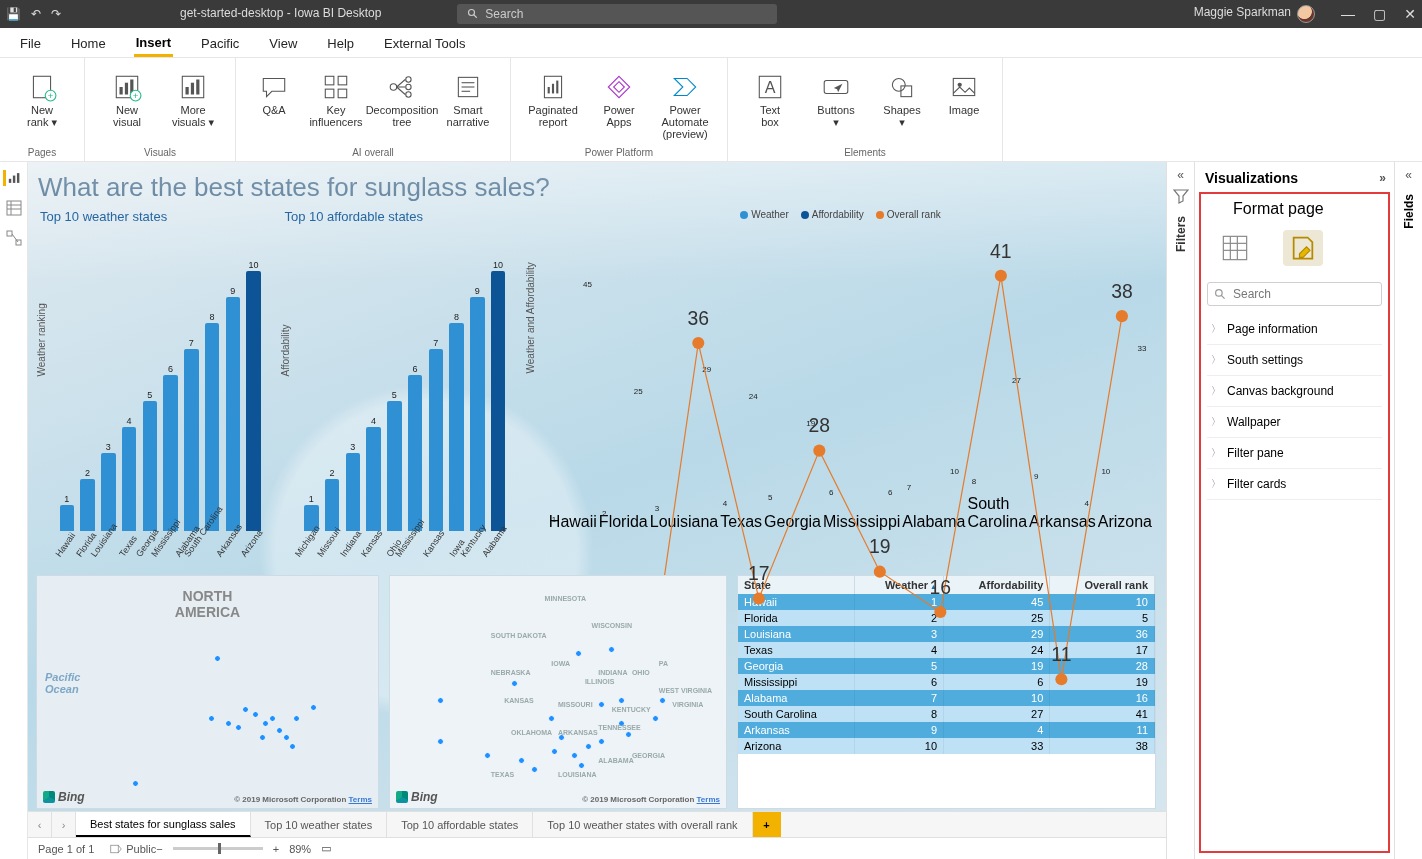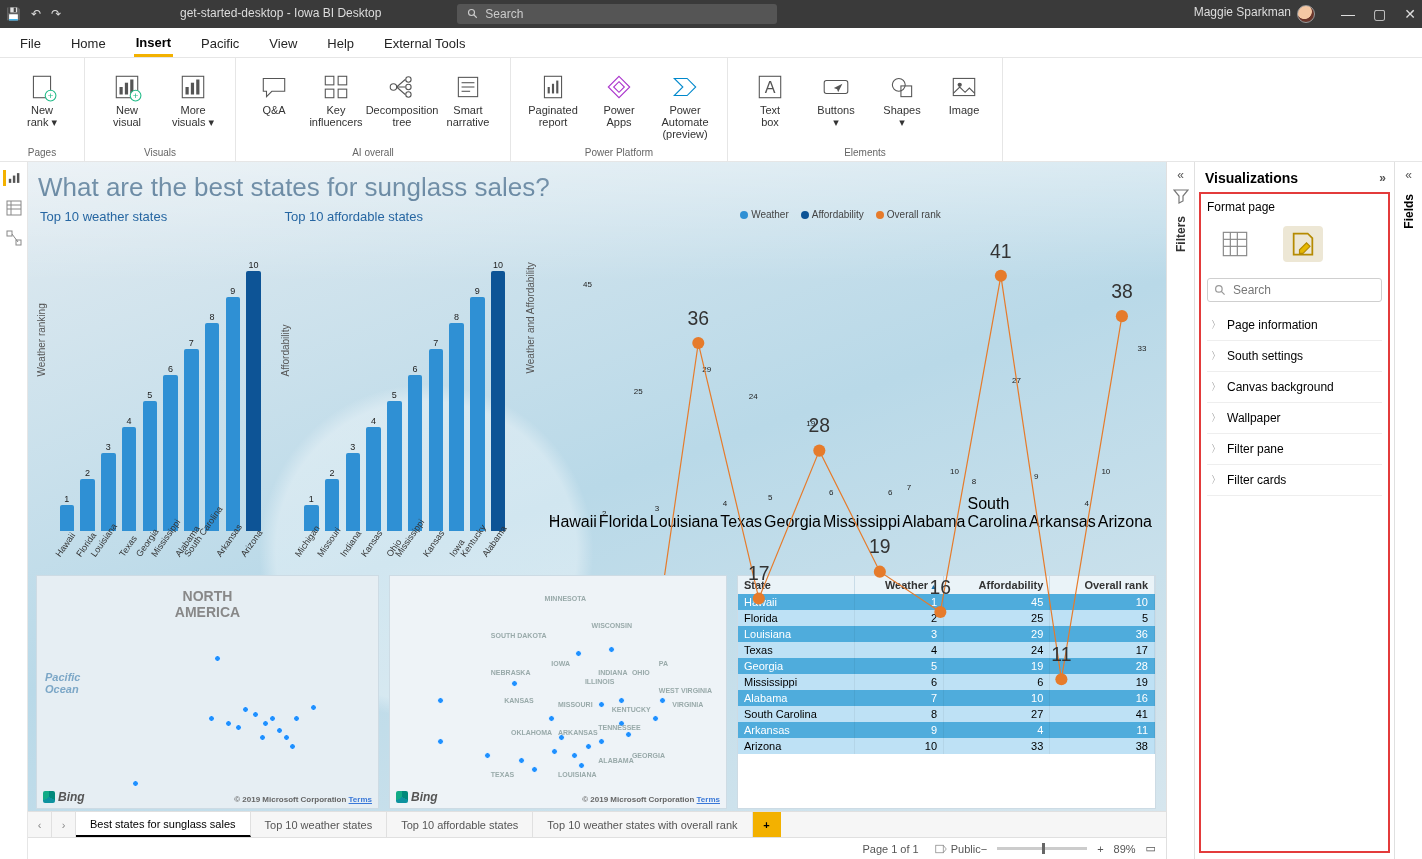--- a/index.html
+++ b/index.html
@@ -98,37 +98,37 @@
   th .sort{ font-size:7px; margin-left:2px; color:#1b6fa9;}
   
   .filters-rail { width:28px; border-left:1px solid var(--pane-border); display:flex; flex-direction:column; align-items:center; padding-top:6px; gap:6px;}
   .filters-rail .chev{ font-size:12px;color:#555;cursor:pointer;}
   .filters-rail .vlabel { writing-mode:vertical-rl; transform:rotate(180deg); font-size:12px; font-weight:600; color:#333; margin-top:6px;}
   .filters-rail svg{width:16px;height:16px;}
   .vizpane { width:200px; border-left:1px solid var(--pane-border); display:flex; flex-direction:column; }
   .vizpane .head{ display:flex; align-items:center; justify-content:space-between; padding:8px 8px 6px 10px; font:600 14px "Segoe UI";}
   .vizpane .head .chev{font-size:12px;color:#555;cursor:pointer;}
   .vizpane .body { flex:1; border:2px solid var(--highlight); margin:0 4px 6px 4px; padding:6px 6px; display:flex; flex-direction:column; gap:8px;}
-  .vizpane .sub{ font-size:12px; }
+  .vizpane .sub{ font-size:16px;margin-left:26px; }
   .modepick{ display:flex; gap:28px; padding:4px 8px 8px;}
   .modepick .m{ width:40px; height:36px; display:flex;align-items:center;justify-content:center; border-radius:4px;cursor:pointer;}
   .modepick .m.active{ background:#ede7d5;}
   .modepick svg{width:28px;height:28px;}
   .searchbox{ display:flex; align-items:center; gap:6px; border:1px solid #cfcfcf; border-radius:3px; padding:4px 6px; font-size:12px; color:#777;}
   .fmt-item { display:flex; align-items:center; gap:6px; font-size:12px; padding:8px 4px; border-bottom:1px solid #eee; cursor:pointer;}
   .fmt-item .caret{ font-size:10px;color:#666;}
   .fields-rail { width:28px; border-left:1px solid var(--pane-border); display:flex; flex-direction:column; align-items:center; padding-top:6px; gap:6px;}
   .fields-rail .vlabel { writing-mode:vertical-rl; transform:rotate(180deg); font-size:12px; font-weight:600; margin-top:6px;}
   
   .pagetabs{ height:26px; display:flex; align-items:stretch; border-top:1px solid #e0e0e0; background:#f6f6f6; font-size:11px;}
   .pagetabs .nav{ width:24px; display:flex;align-items:center;justify-content:center;color:#888;border-right:1px solid #e0e0e0;cursor:pointer;}
   .pagetabs .pt{ padding:0 14px; display:flex; align-items:center; border-right:1px solid #e0e0e0; cursor:pointer; color:#555;}
   .pagetabs .pt.active{ background:#fff; color:#000; border-bottom:2px solid #000;}
   .pagetabs .add{ width:28px; display:flex;align-items:center;justify-content:center; background:var(--accent); color:#000; font-weight:700; cursor:pointer;}
-  .status { height:22px; border-top:1px solid #e0e0e0; display:flex; align-items:center; justify-content:flex-end; padding:0 10px; font-size:11px; color:#555;}
+  .status { height:22px; border-top:1px solid #e0e0e0; display:flex; align-items:center; justify-content:flex-start; padding:0 10px; font-size:11px; color:#555;}
   .status .zoom{ display:flex; align-items:center; gap:10px;}
   .status .track{ width:90px; height:3px; background:#ccc; position:relative;}
   .status .track .thumb{ position:absolute; left:50%; top:-4px; width:3px; height:11px; background:#666;}
 </style>
 </head>
 <body>
 
 <div class="titlebar">
   <div class="qat">
     <span>💾</span>

